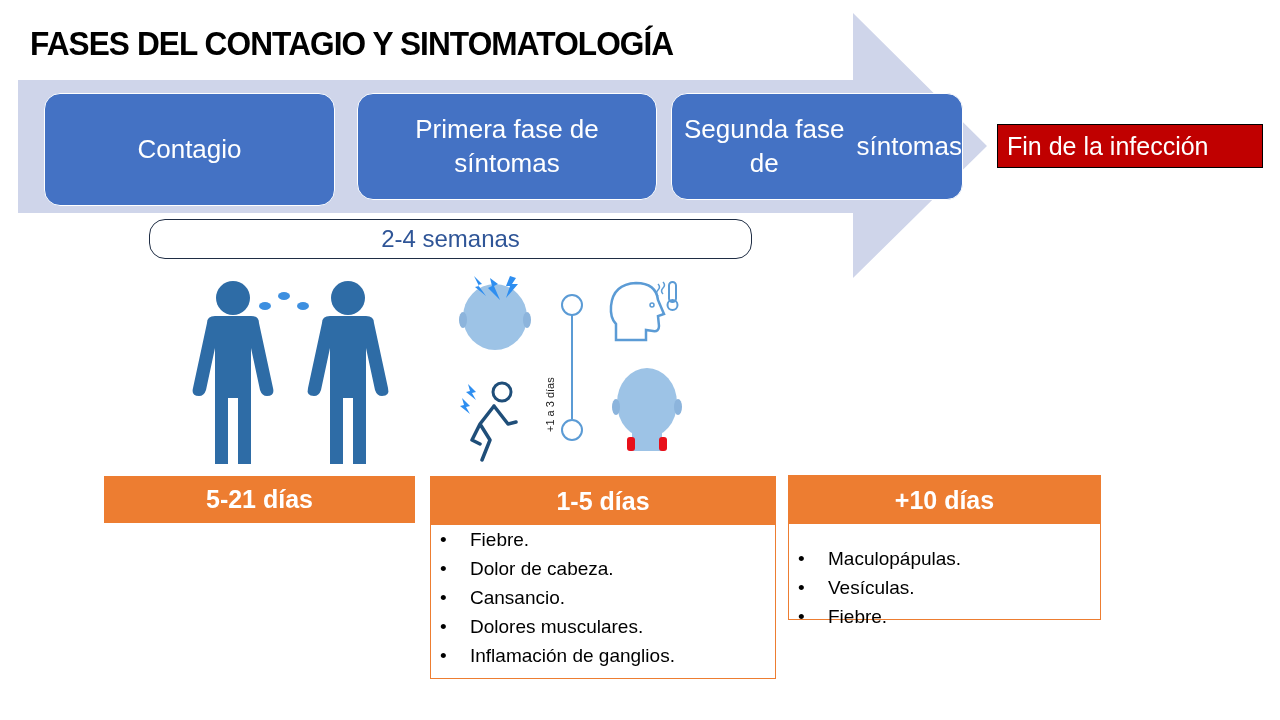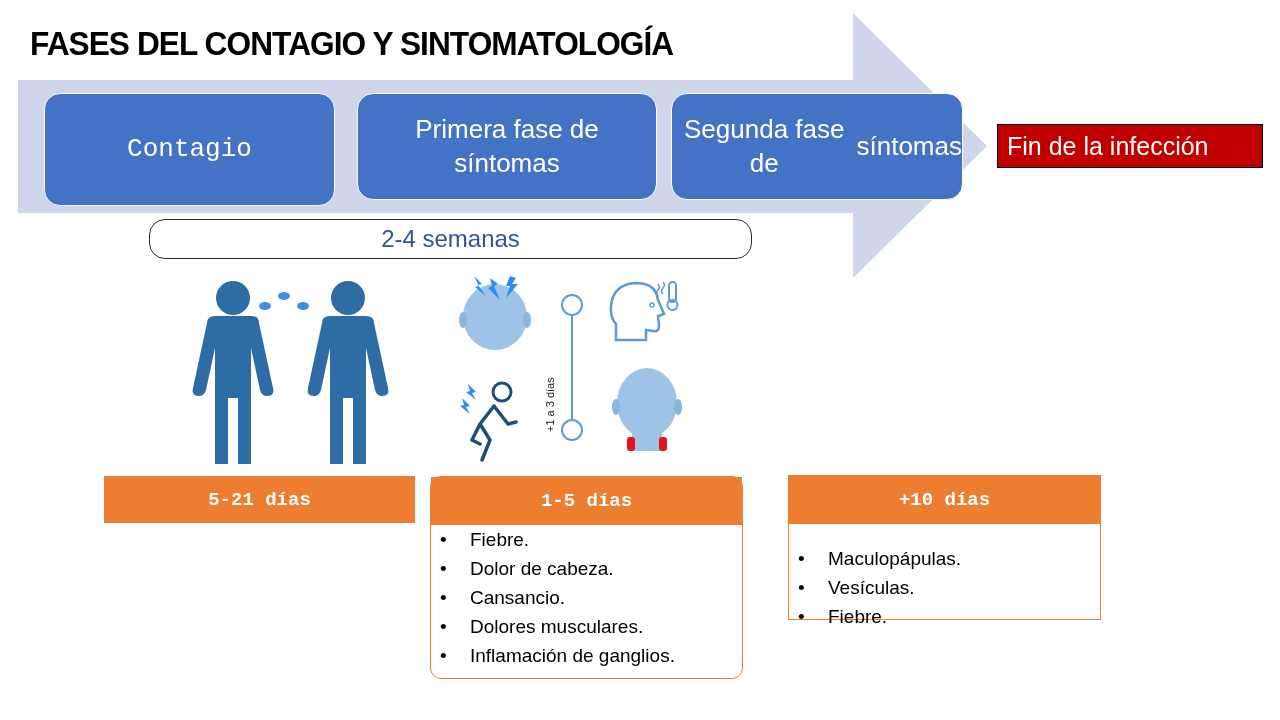--- a/index.html
+++ b/index.html
@@ -11,40 +11,40 @@
   .arrow { left: 0; top: 0; width: 1280px; height: 300px; }
   .phase { background: #4472c4; border-radius: 16px; color: #fff; font-size: 26px;
            display: flex; align-items: center; justify-content: center; text-align: center;
            line-height: 1.3; box-sizing: border-box; border: 1px solid #ffffff; }
   .fin { left: 997px; top: 124px; width: 266px; height: 44px; background: #c00000;
          border: 1px solid #000; box-sizing: border-box; color: #fff; font-size: 25px;
          display: flex; align-items: center; padding-left: 9px; white-space: nowrap; }
   .weeks { left: 149px; top: 219px; width: 603px; height: 40px; border: 1px solid #1f2d44;
            border-radius: 16px; box-sizing: border-box; background: #fff; color: #2f5597;
            font-size: 24px; display: flex; align-items: center; justify-content: center; }
-  .hdr { background: #ed7d31; color: #fff; font-weight: bold; font-size: 19px;
-         display: flex; align-items: center; justify-content: center; box-sizing: border-box; font-family: Liberation Mono, monospace; }
+  .hdr { background: #ed7d31; color: #fff; font-weight: bold; font-size: 25px;
+         display: flex; align-items: center; justify-content: center; box-sizing: border-box; }
   .card { border: 1px solid #ed7d31; box-sizing: border-box; background: #fff; }
   .card ul { margin: 0; padding: 0; list-style: none; }
   .card li { font-size: 19px; color: #000; height: 29px; line-height: 29px; position: relative; padding-left: 39px; white-space: nowrap; }
   .card li::before { content: "•"; position: absolute; left: 9px; }
   .vtext { left: 540px; top: 332px; width: 30px; height: 110px; }
   .vtext span { display: block; transform: rotate(-90deg); transform-origin: left top;
                 position: absolute; left: 4px; top: 100px; font-size: 11px; color: #222; white-space: nowrap; }
 </style>
 </head>
 <body>
 
 <svg class="abs arrow" viewBox="0 0 1280 300">
   <polygon points="18,80 853,80 853,13 987,146 853,278 853,213 18,213" fill="#cfd5ea"></polygon>
 </svg>
 
 <div class="abs title">FASES DEL CONTAGIO Y SINTOMATOLOGÍA</div>
 
-<div class="abs phase" style="left:44px; top:93px; width:291px; height:113px;font-family:Liberation Mono, monospace;">
+<div class="abs phase" style="left:44px; top:93px; width:291px; height:113px;">
   <span>Contagio</span>
 </div>
 <div class="abs phase" style="left:357px; top:93px; width:300px; height:107px; flex-direction:column;">
   <span>Primera fase de</span>
   <span>síntomas</span>
 </div>
 <div class="abs phase" style="left:671px; top:93px; width:292px; height:107px; ">
   <span>Segunda fase de</span>
   <span>síntomas</span>
 </div>
@@ -112,21 +112,21 @@
   <ellipse cx="66" cy="42" rx="4" ry="8" fill="#8cb4dc"></ellipse>
   <rect x="20" y="68" width="30" height="18" fill="#9dc3e6"></rect>
   <rect x="15" y="72" width="8" height="14" rx="3" fill="#e8101a"></rect>
   <rect x="47" y="72" width="8" height="14" rx="3" fill="#e8101a"></rect>
 </svg>
 
 <div class="abs hdr" style="left:104px; top:476px; width:311px; height:47px;">
   <span>5-21 días</span>
 </div>
 
-<div class="abs card" style="left:430px; top:476px; width:313px; height:203px;border-radius:11px;">
+<div class="abs card" style="left:430px; top:476px; width:346px; height:203px;">
   <div class="hdr" style="height:48px; width:100%;">
     <span>1-5 días</span>
   </div>
   <ul style="padding-top:0;">
     <li>Fiebre.</li>
     <li>Dolor de cabeza.</li>
     <li>Cansancio.</li>
     <li>Dolores musculares.</li>
     <li>Inflamación de ganglios.</li>
   </ul>

